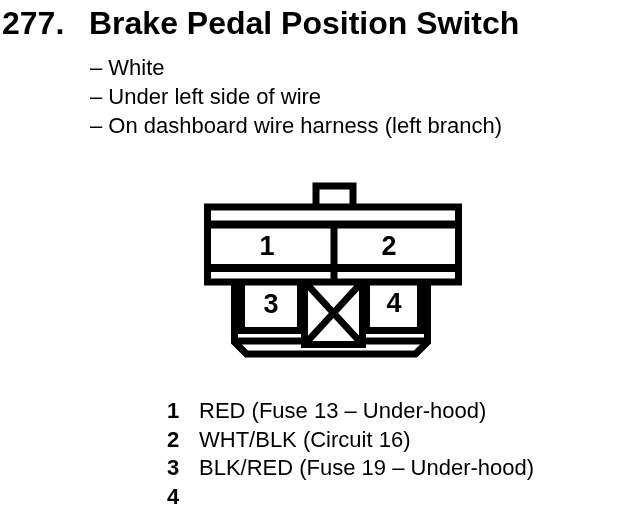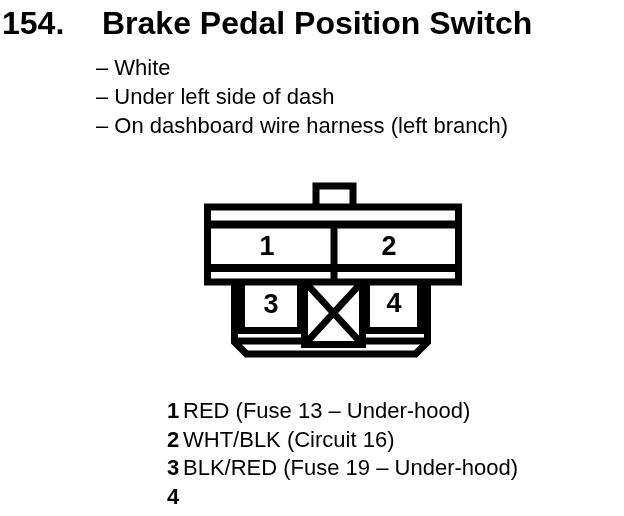--- a/index.html
+++ b/index.html
@@ -20,25 +20,25 @@
   
   .title-row {
     left: 0;
     top: 5px;
     width: 624px;
     font-weight: bold;
     font-size: 32px;
     white-space: nowrap;
   }
   .item-number { position: absolute; left: 2px; top: 0; }
-  .item-title  { position: absolute; left: 102px; top: 0; }
+  .item-title  { position: absolute; left: 89px; top: 0; }
 
   
   .bullets {
-    left: 96px;
+    left: 90px;
     top: 53px;
     font-size: 22px;
     line-height: 29px;
     white-space: nowrap;
   }
 
   
   .connector {
     left: 195px;
     top: 172px;
@@ -68,33 +68,33 @@
     font-size: 22px;
     line-height: 28.7px;
     white-space: nowrap;
   }
   .legend-row { display: flex; }
   .legend-pin {
     font-weight: bold;
     width: 12px;
     flex: 0 0 auto;
   }
-  .legend-label { margin-left: 4px; }
+  .legend-label { margin-left: 20px; }
 </style>
 </head>
 <body>
 
 <div class="abs title-row">
-  <span class="item-number">154.</span>
+  <span class="item-number">277.</span>
   <span class="item-title">Brake Pedal Position Switch</span>
 </div>
 
 <div class="abs bullets">
   <div>– White</div>
-  <div>– Under left side of dash</div>
+  <div>– Under left side of wire</div>
   <div>– On dashboard wire harness (left branch)</div>
 </div>
 
 <svg class="abs connector" viewBox="195 172 278 192" xmlns="http://www.w3.org/2000/svg">
 
   <rect class="ink-fill" x="316" y="186" width="37" height="25" stroke-width="7"></rect>
 
   <path class="ink-fill" d="M 234.5 280 L 234.5 342 L 246.5 354 L 415.5 354 L 427.5 342 L 427.5 280" stroke-width="7"></path>
 
   <line class="ink" x1="234" y1="341" x2="428" y2="341" stroke-width="7"></line>

